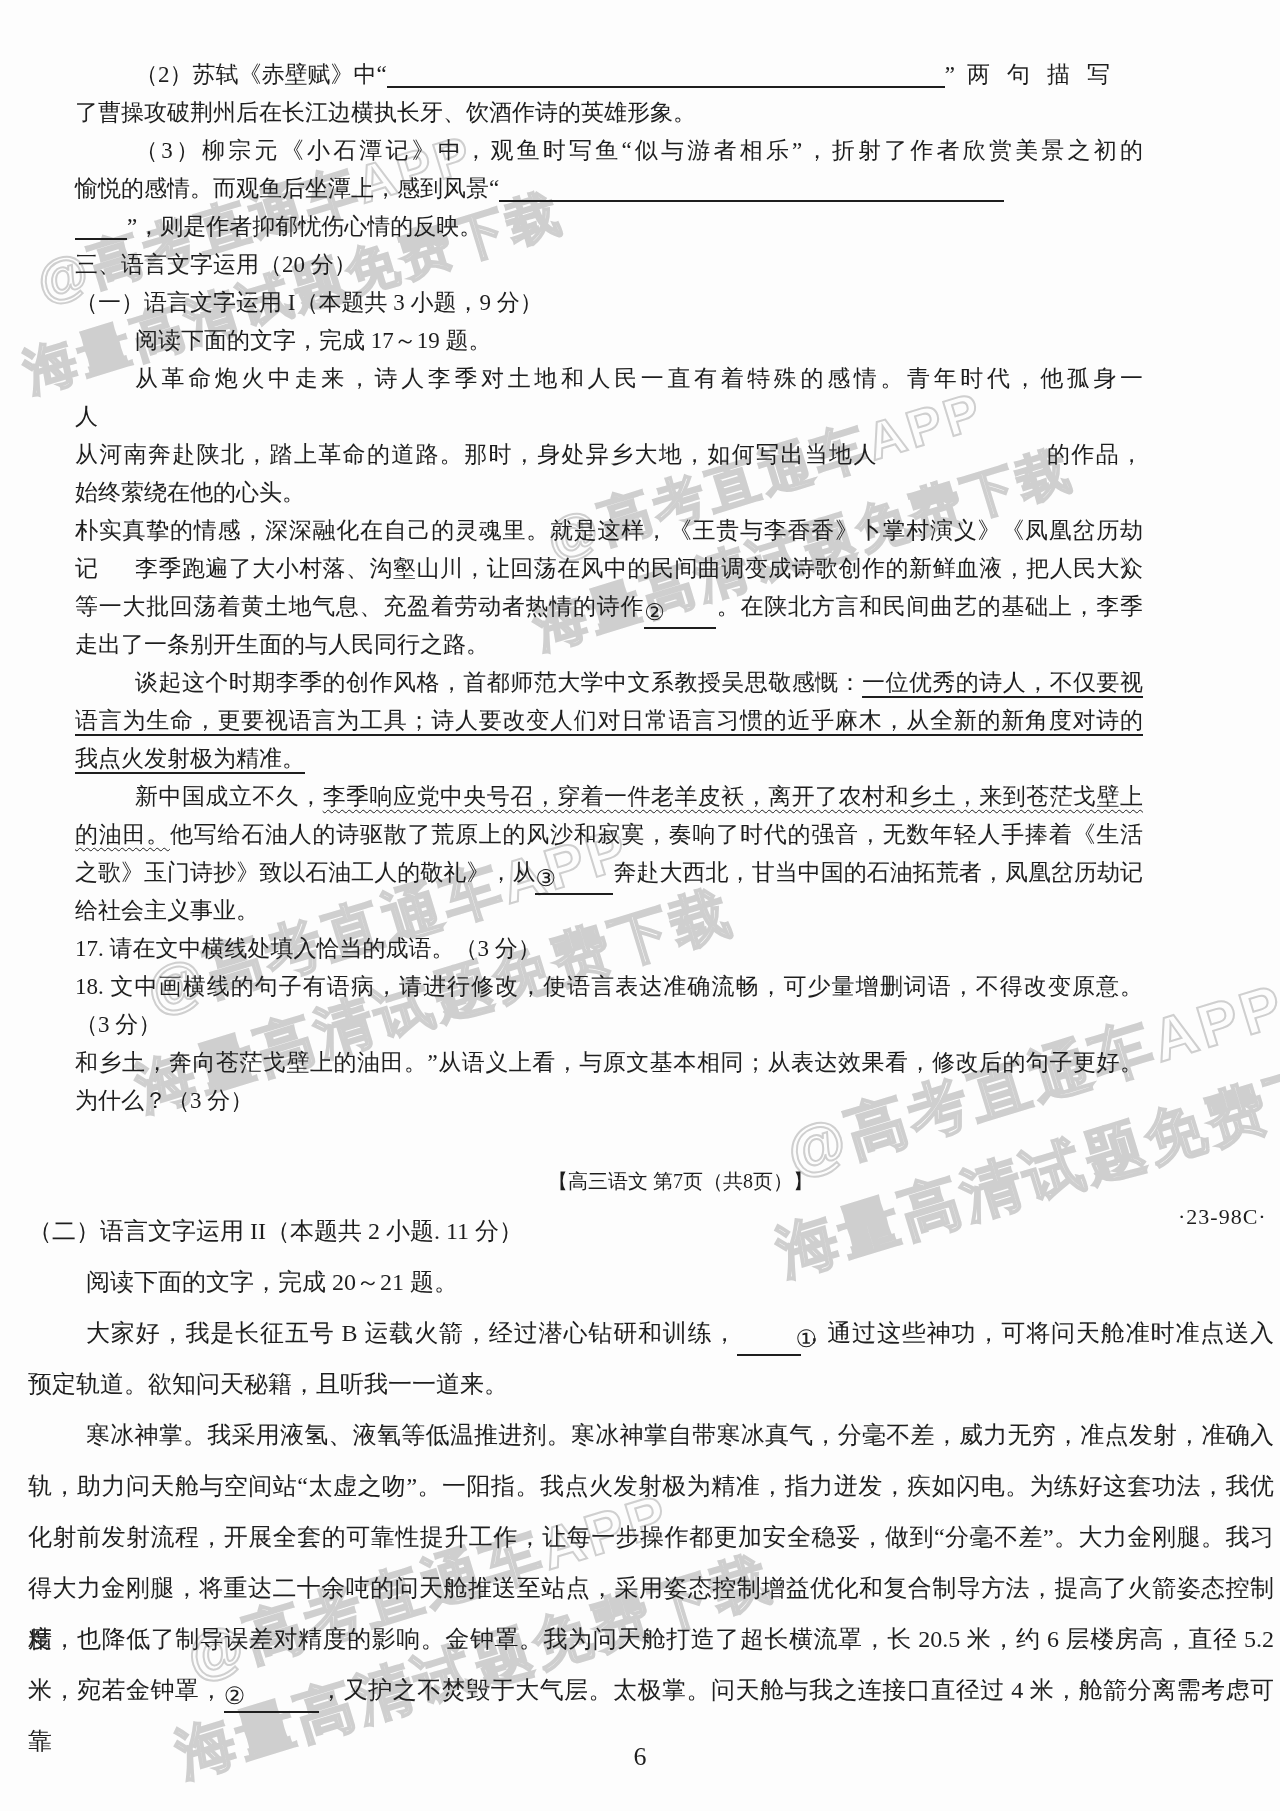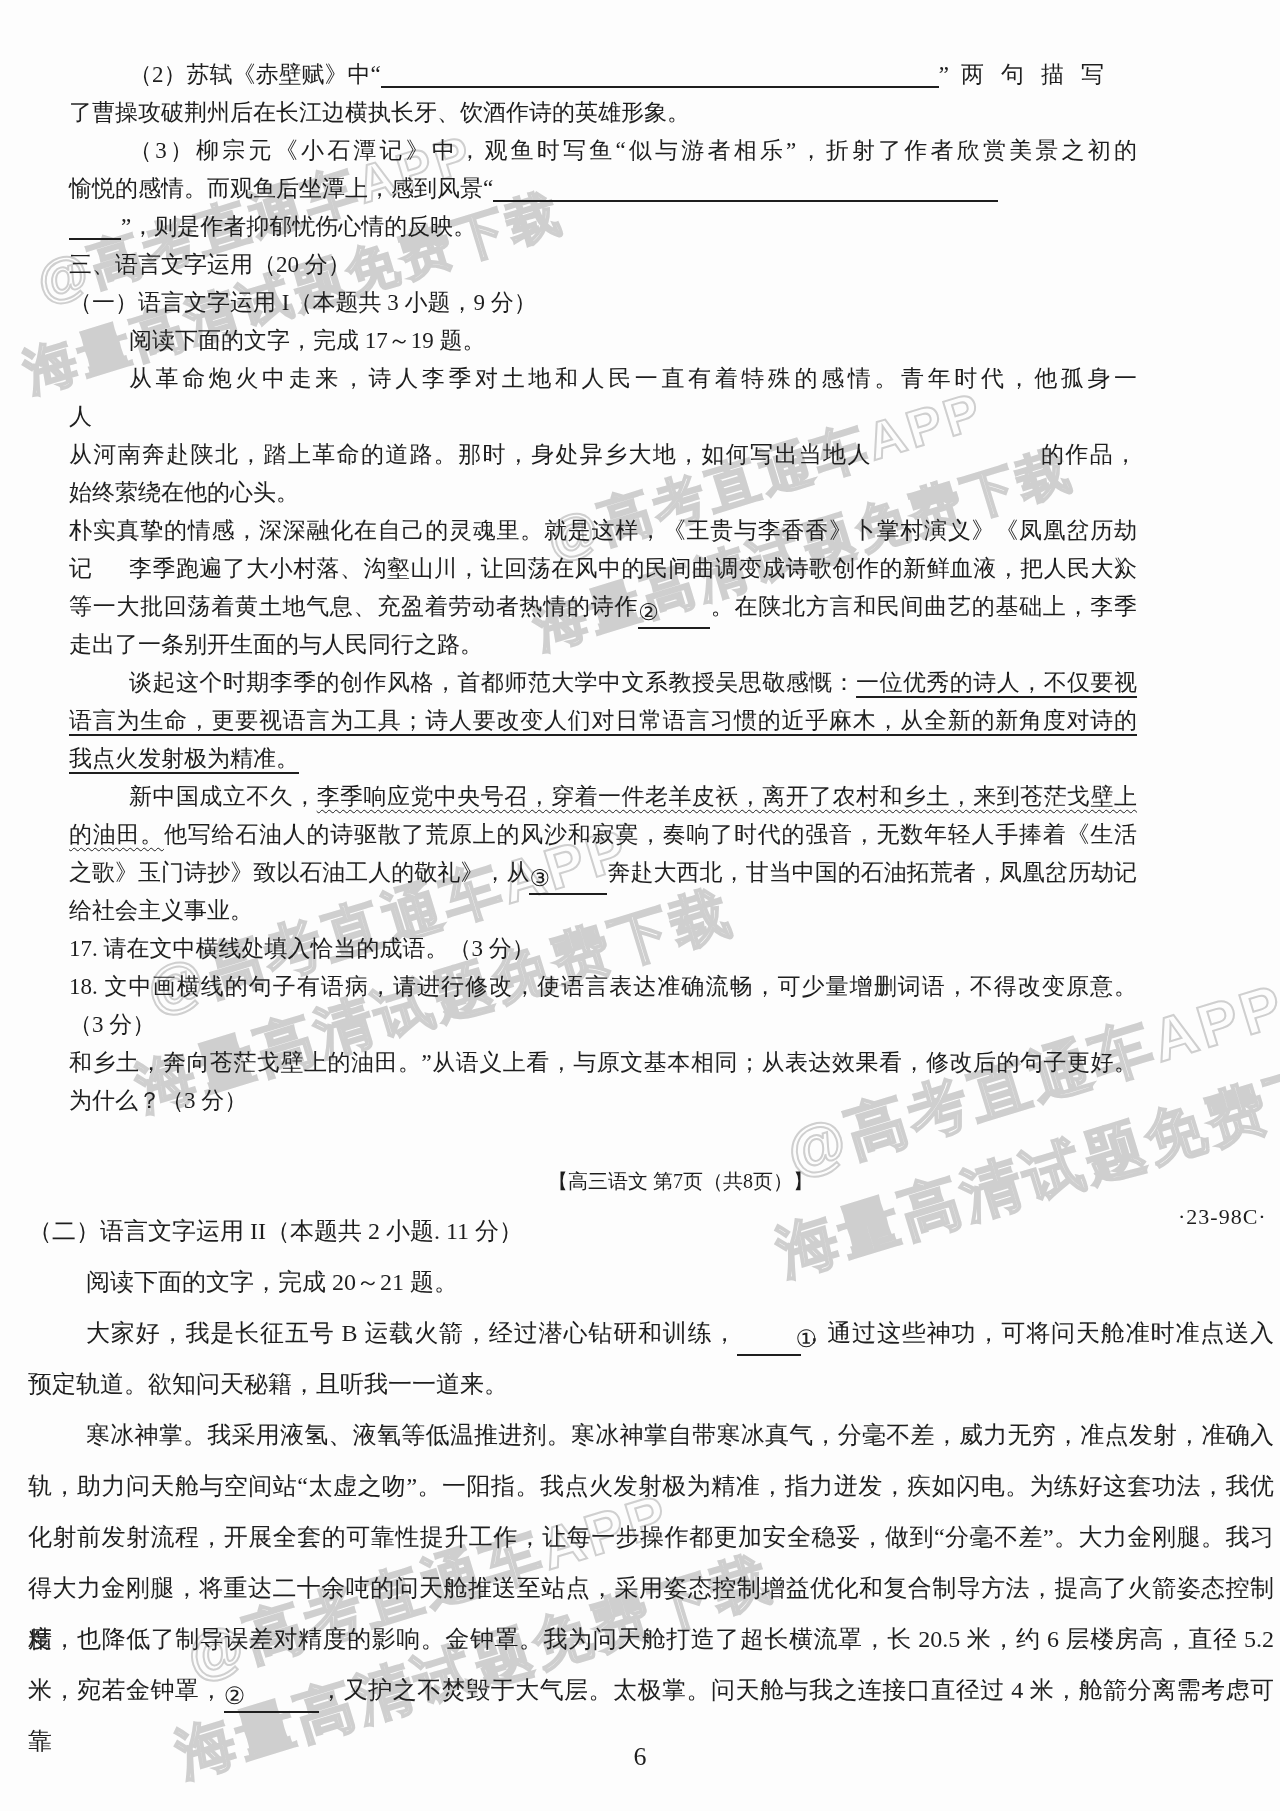--- a/index.html
+++ b/index.html
@@ -1,20 +1,20 @@
 <!DOCTYPE html>
 <html><head>
 <meta charset="utf-8">
 <style>
   html,body{margin:0;padding:0;background:#e9e9e9;}
   .page{position:relative;width:1280px;height:1811px;margin:0 auto;background:#fdfdfd;
         overflow:hidden;font-family:"Liberation Serif","DejaVu Serif",serif;color:#1e1e1e;}
   
   .sec{position:absolute;z-index:2;}
-  #secA{left:69px;top:56px;width:1068px;font-size:23px;line-height:38px;}
+  #secA{left:75px;top:56px;width:1068px;font-size:23px;line-height:38px;}
   #secA .line{height:38px;}
   #secB{left:28px;top:1206px;width:1246px;font-size:24px;line-height:51px;}
   #secB .line{height:51px;}
   .line{white-space:normal;overflow:visible;}
   .fill{text-align:justify;text-align-last:justify;}
   #secA .ind{text-indent:60px;}
   #secB .ind{text-indent:58px;}
   .ul{text-decoration:underline;text-underline-offset:6px;text-decoration-thickness:1.5px;}
   .wv{text-decoration:underline;text-decoration-style:wavy;text-decoration-thickness:1px;text-underline-offset:5px;}
   .sp{letter-spacing:17px;padding-left:12px;}

